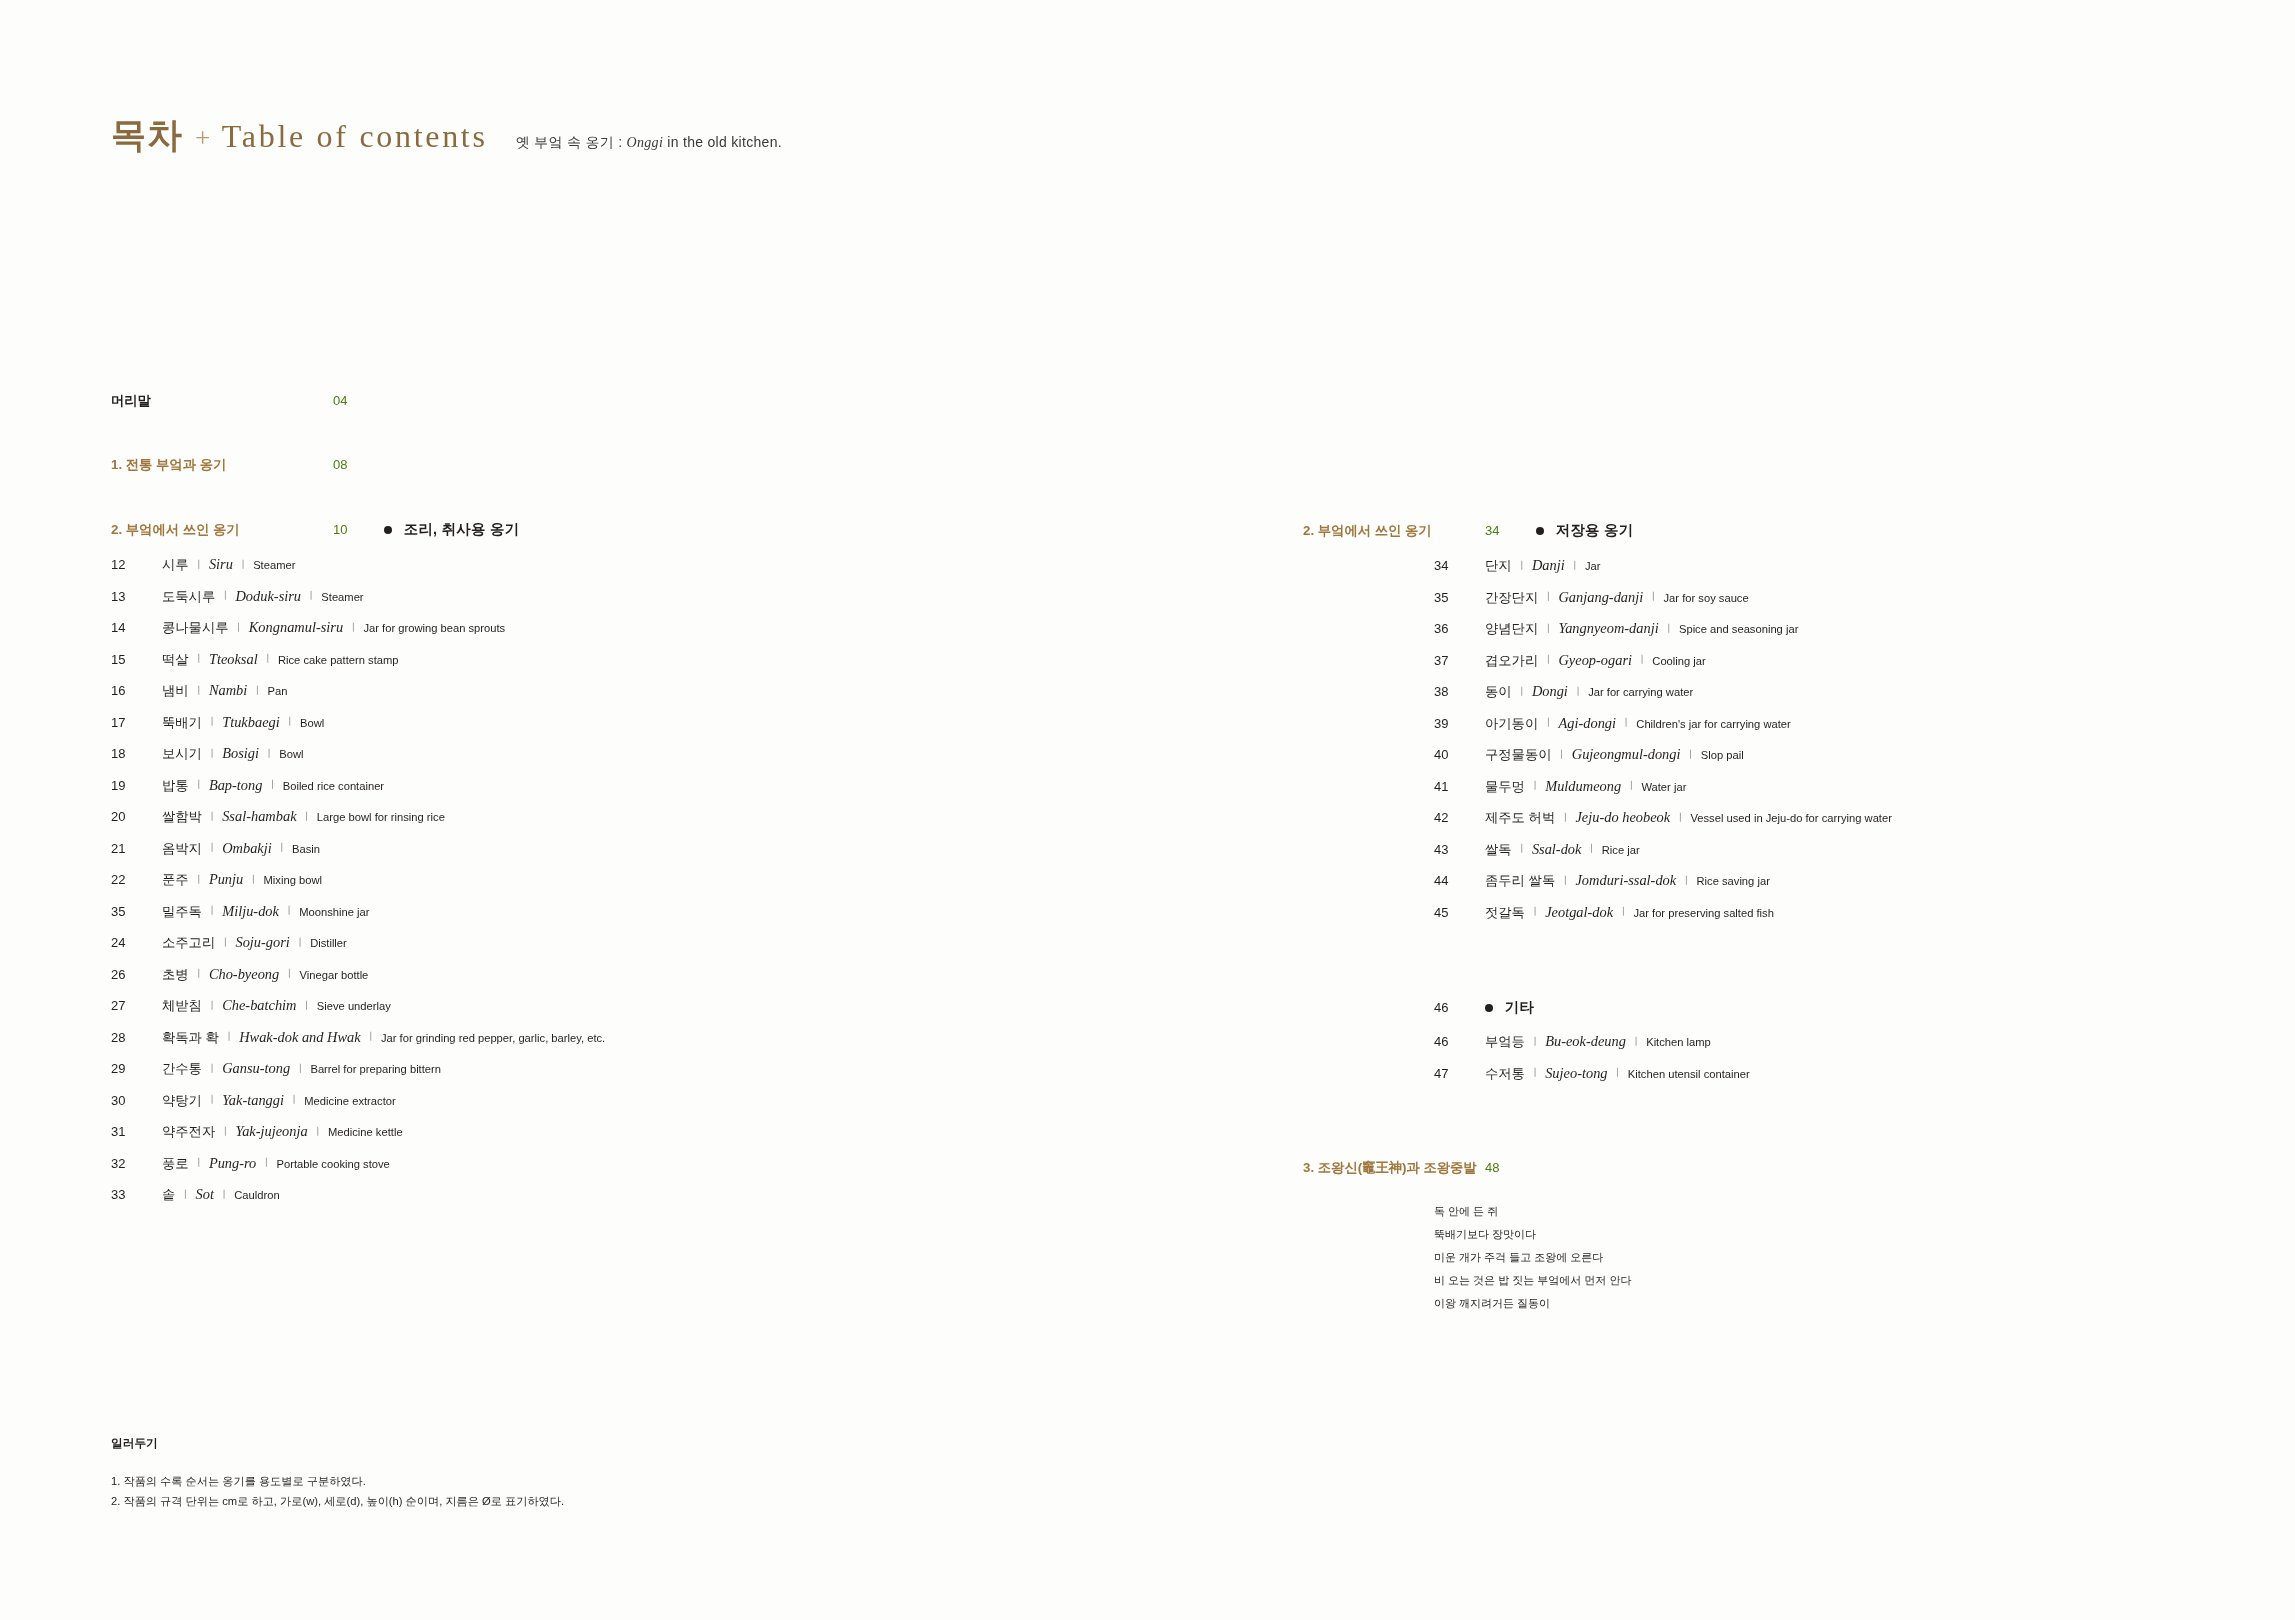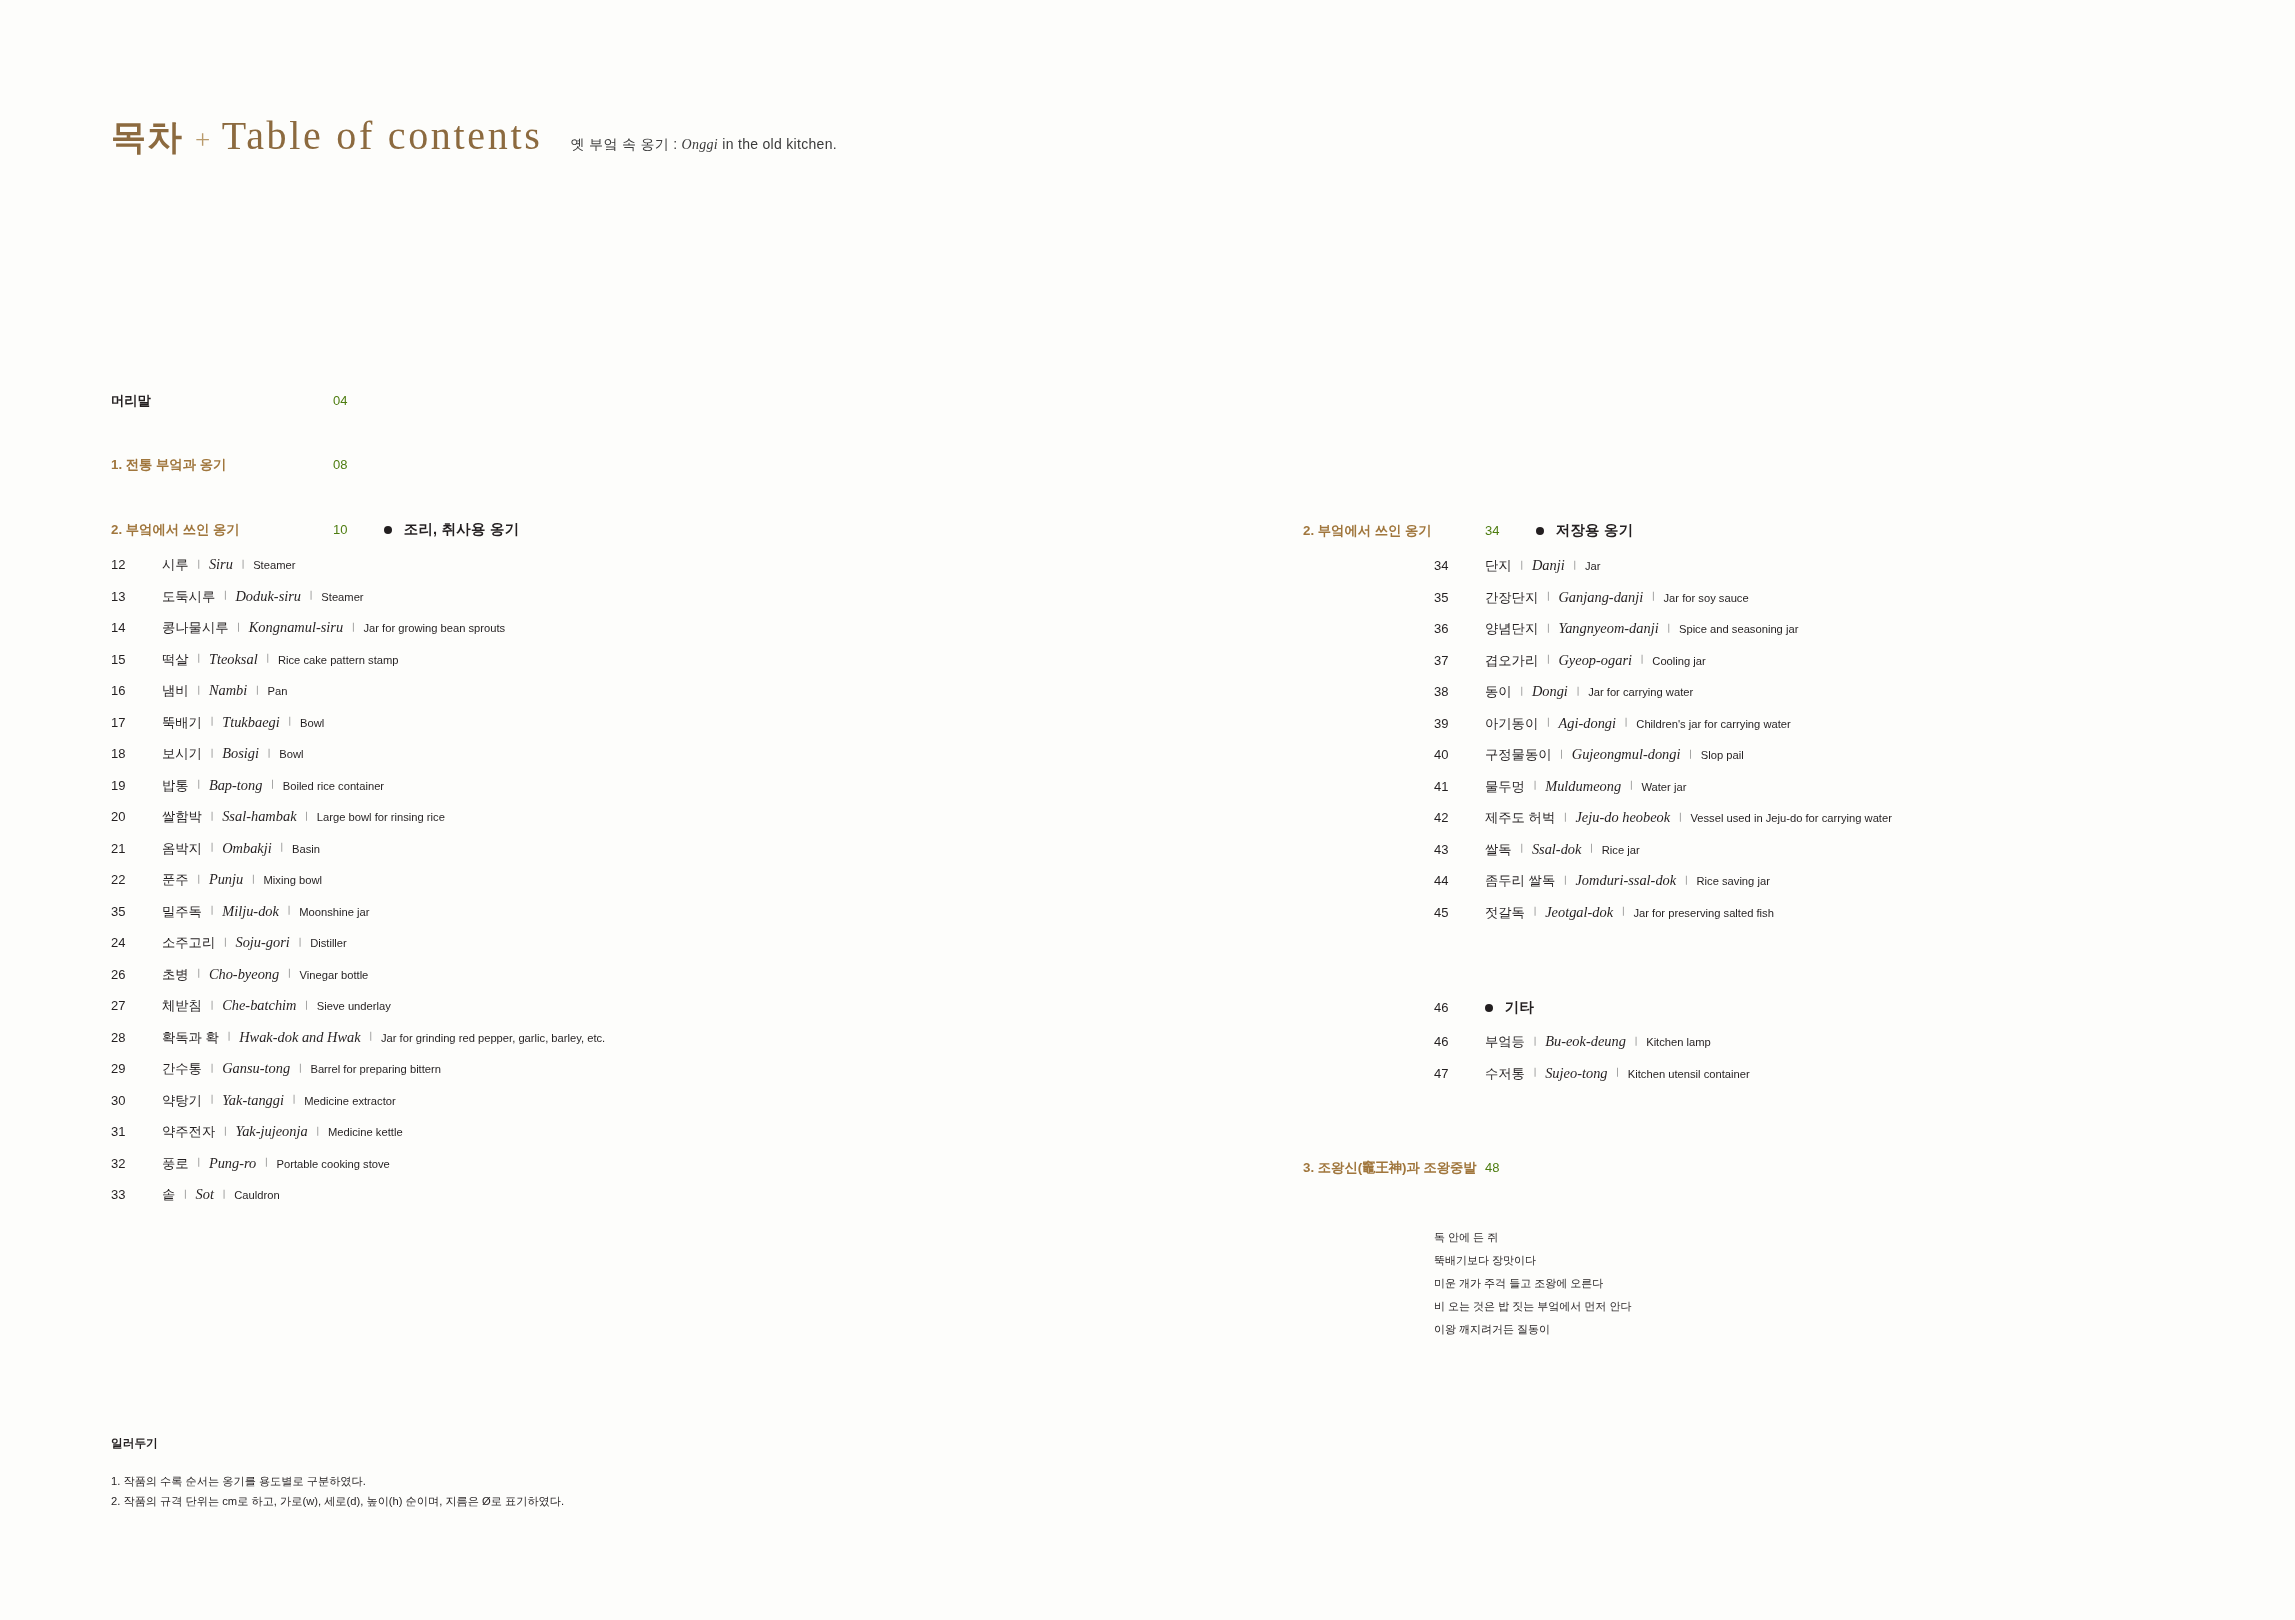--- a/index.html
+++ b/index.html
@@ -38,21 +38,21 @@
     letter-spacing: 1.1px;
   }
   .title-plus {
     font-family: "Liberation Serif", serif;
     font-size: 27px;
     color: #b99a6b;
     margin: 0 11.7px;
   }
   .title-en {
     font-family: "Liberation Serif", serif;
-    font-size: 40px;
+    font-size: 32px;
     color: #8c6a3f;
     letter-spacing: 2.7px;
     text-align: center;
   }
   .title-sub {
     font-size: 14px;
     color: #3a3a3a;
     margin-left: 28px;
     letter-spacing: 0.3px;
   }
@@ -372,21 +372,21 @@
       <span class="item-page item-indent-left">46</span>
       <span class="item-text"><span class="ko">부엌등</span><span class="bar">ㅣ</span><span class="rom">Bu-eok-deung</span><span class="bar">ㅣ</span><span class="en">Kitchen lamp</span></span>
     </div>
     <div class="item">
       <span class="item-page item-indent-left">47</span>
       <span class="item-text"><span class="ko">수저통</span><span class="bar">ㅣ</span><span class="rom">Sujeo-tong</span><span class="bar">ㅣ</span><span class="en">Kitchen utensil container</span></span>
     </div>
 
     <div class="gap-md"></div>
 
-    <div class="sect-row" style="margin-bottom:52px;">
+    <div class="sect-row" style="margin-bottom:26px;">
       <span class="sect-label brown">3. 조왕신(竈王神)과 조왕중발</span>
       <span class="sect-page">48</span>
     </div>
 
 
     <div class="proverbs">
       <div class="proverb-line">독 안에 든 쥐</div>
       <div class="proverb-line">뚝배기보다 장맛이다</div>
       <div class="proverb-line">미운 개가 주걱 들고 조왕에 오른다</div>
       <div class="proverb-line">비 오는 것은 밥 짓는 부엌에서 먼저 안다</div>

